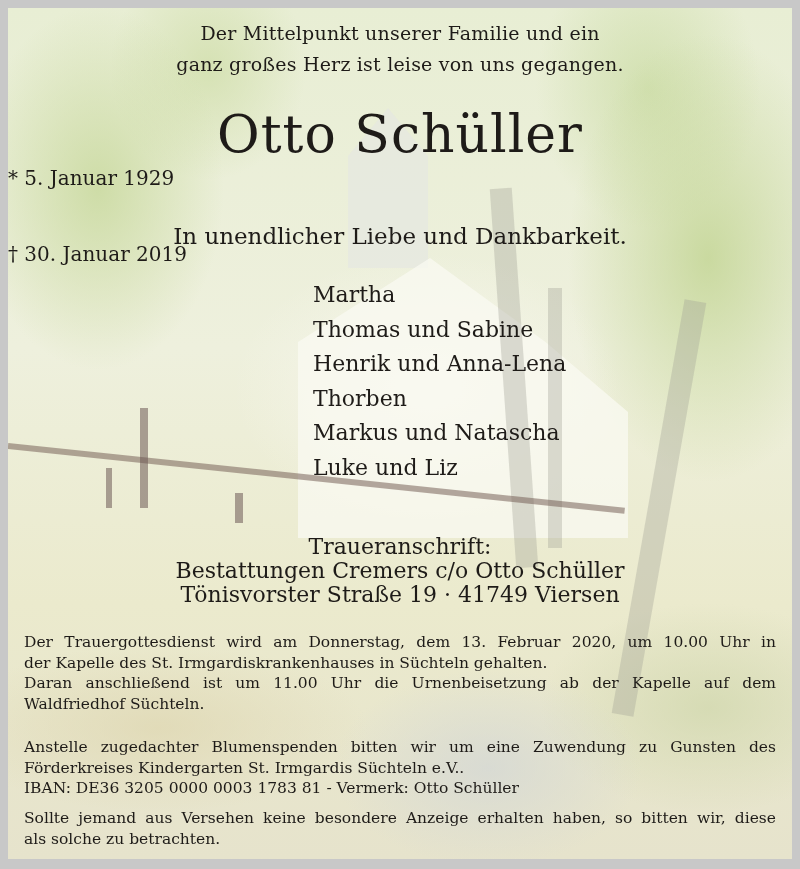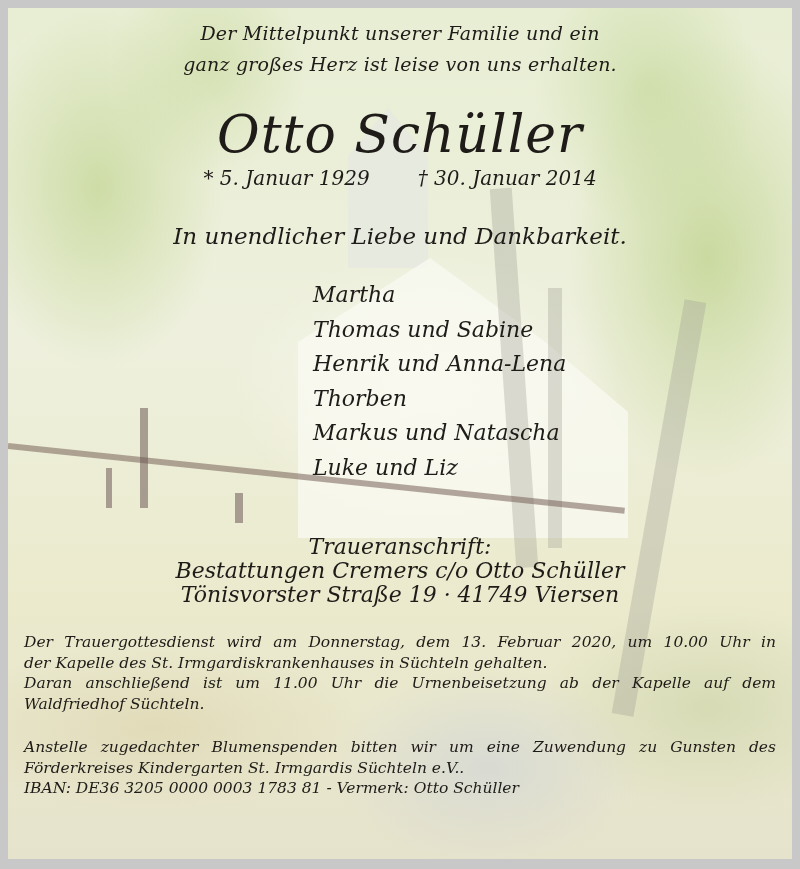--- a/index.html
+++ b/index.html
@@ -74,21 +74,20 @@
     .trunk {
       position: absolute;
       width: 22px;
       background: rgba(160,160,150,0.35);
     }
 
     .content {
       position: absolute;
       inset: 0;
       color: #1e1b18;
-      font-style: italic;
     }
     .center { text-align: center; }
     .intro {
       position: absolute;
       left: 0; right: 0;
       top: 10px;
       font-size: 19px;
       line-height: 31px;
       letter-spacing: 0.2px;
     }
@@ -103,20 +102,21 @@
     }
     .dates {
       position: absolute;
       left: 0; right: 0;
       top: 156px;
       font-size: 20px;
       line-height: 28px;
       display: flex;
       justify-content: center;
       gap: 48px;
+      flex-direction: column;
     }
     .dedication {
       position: absolute;
       left: 0; right: 0;
       top: 214px;
       font-size: 23px;
       line-height: 28px;
     }
     .mourners {
       position: absolute;
@@ -160,28 +160,28 @@
   <div class="trunk" style="left:640px;top:290px;height:420px;transform:rotate(10deg);"></div>
   <div class="trunk" style="left:540px;top:280px;height:260px;width:14px;"></div>
   <div class="fence"></div>
   <div class="post" style="left:132px;top:400px;height:100px;"></div>
   <div class="post" style="left:98px;top:460px;height:40px;width:6px;"></div>
   <div class="post" style="left:227px;top:485px;height:30px;"></div>
 
   <div class="content">
     <div class="intro center">
       <div>Der Mittelpunkt unserer Familie und ein</div>
-      <div>ganz großes Herz ist leise von uns erhalten.</div>
+      <div>ganz großes Herz ist leise von uns gegangen.</div>
     </div>
 
     <div class="name center">Otto Schüller</div>
 
     <div class="dates">
       <span>* 5. Januar 1929</span>
-      <span>† 30. Januar 2014</span>
+      <span>† 30. Januar 2019</span>
     </div>
 
     <div class="dedication center">In unendlicher Liebe und Dankbarkeit.</div>
 
     <ul class="mourners">
       <li>Martha</li>
       <li>Thomas und Sabine</li>
       <li>Henrik und Anna-Lena</li>
       <li>Thorben</li>
       <li>Markus und Natascha</li>
@@ -200,14 +200,18 @@
       <span class="line">Daran anschließend ist um 11.00 Uhr die Urnenbeisetzung ab der Kapelle auf dem</span>
       <span class="line last">Waldfriedhof Süchteln.</span>
     </div>
 
     <div class="body-text p2">
       <span class="line">Anstelle zugedachter Blumenspenden bitten wir um eine Zuwendung zu Gunsten des</span>
       <span class="line last">Förderkreises Kindergarten St. Irmgardis Süchteln e.V..</span>
       <span class="line last">IBAN: DE36 3205 0000 0003 1783 81 - Vermerk: Otto Schüller</span>
     </div>
 
+    <div class="body-text p3">
+      <span class="line">Sollte jemand aus Versehen keine besondere Anzeige erhalten haben, so bitten wir, diese</span>
+      <span class="line last">als solche zu betrachten.</span>
+    </div>
   </div>
 </div>
 
 </body></html>

